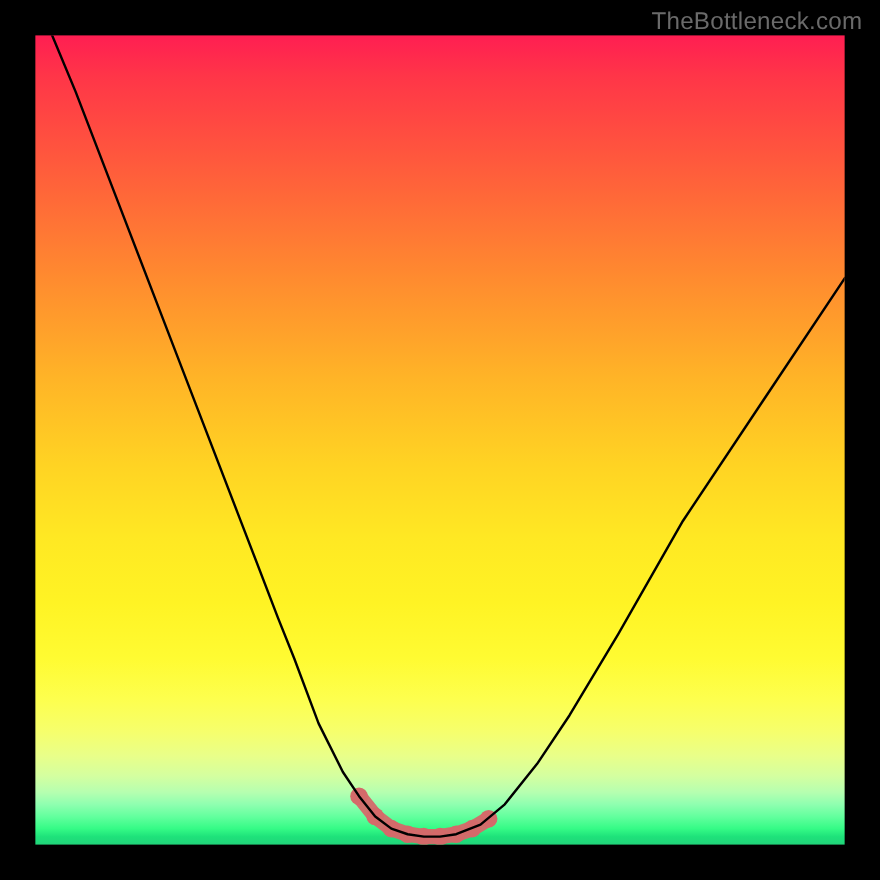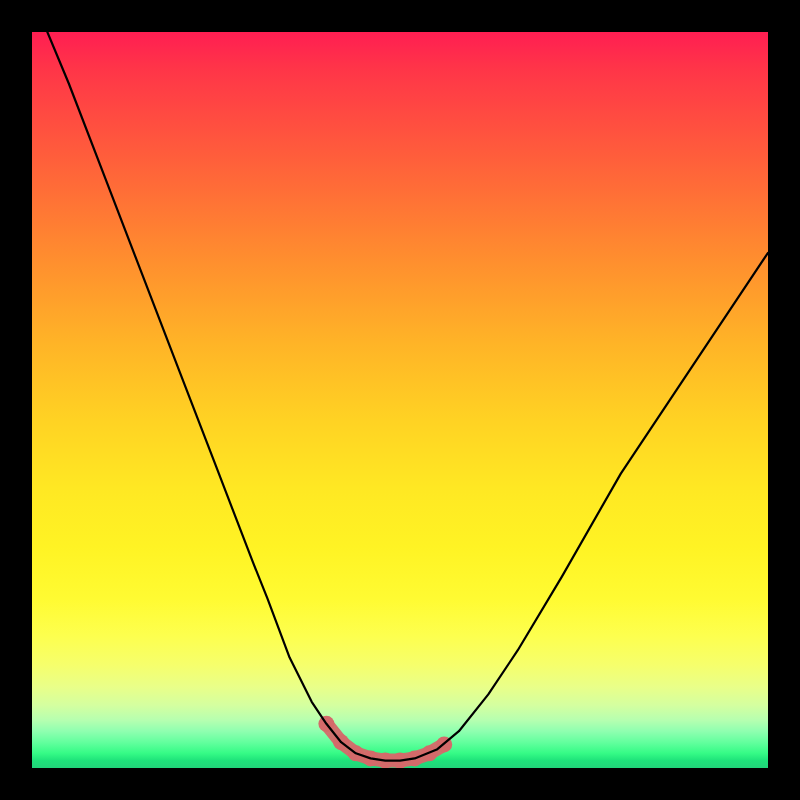--- a/index.html
+++ b/index.html
@@ -84,20 +84,21 @@
   }
   .valley-dot {
     fill: #d46a6a;
   }
 </style>
 </head>
 <body>
 
 <div class="frame">
 
+  <div class="watermark">TheBottleneck.com</div>
 
   <div class="plot-area">
     <div class="gradient-bg"></div>
 
     <svg class="curve" viewBox="0 0 736 736" preserveAspectRatio="none">
       <path id="valley-path" class="valley-stroke" d="M294.4 691.8 L309.1 710.2 L323.8 721.3 L338.6 726.4 L353.3 728.6 L368.0 728.6 L382.7 726.4 L397.4 721.3 L412.2 712.4"></path>
       <g id="valley-dots">
           <circle cx="294.4" cy="691.8" r="8" class="valley-dot"></circle>
           <circle cx="309.1" cy="710.2" r="8" class="valley-dot"></circle>
           <circle cx="323.8" cy="721.3" r="8" class="valley-dot"></circle>

